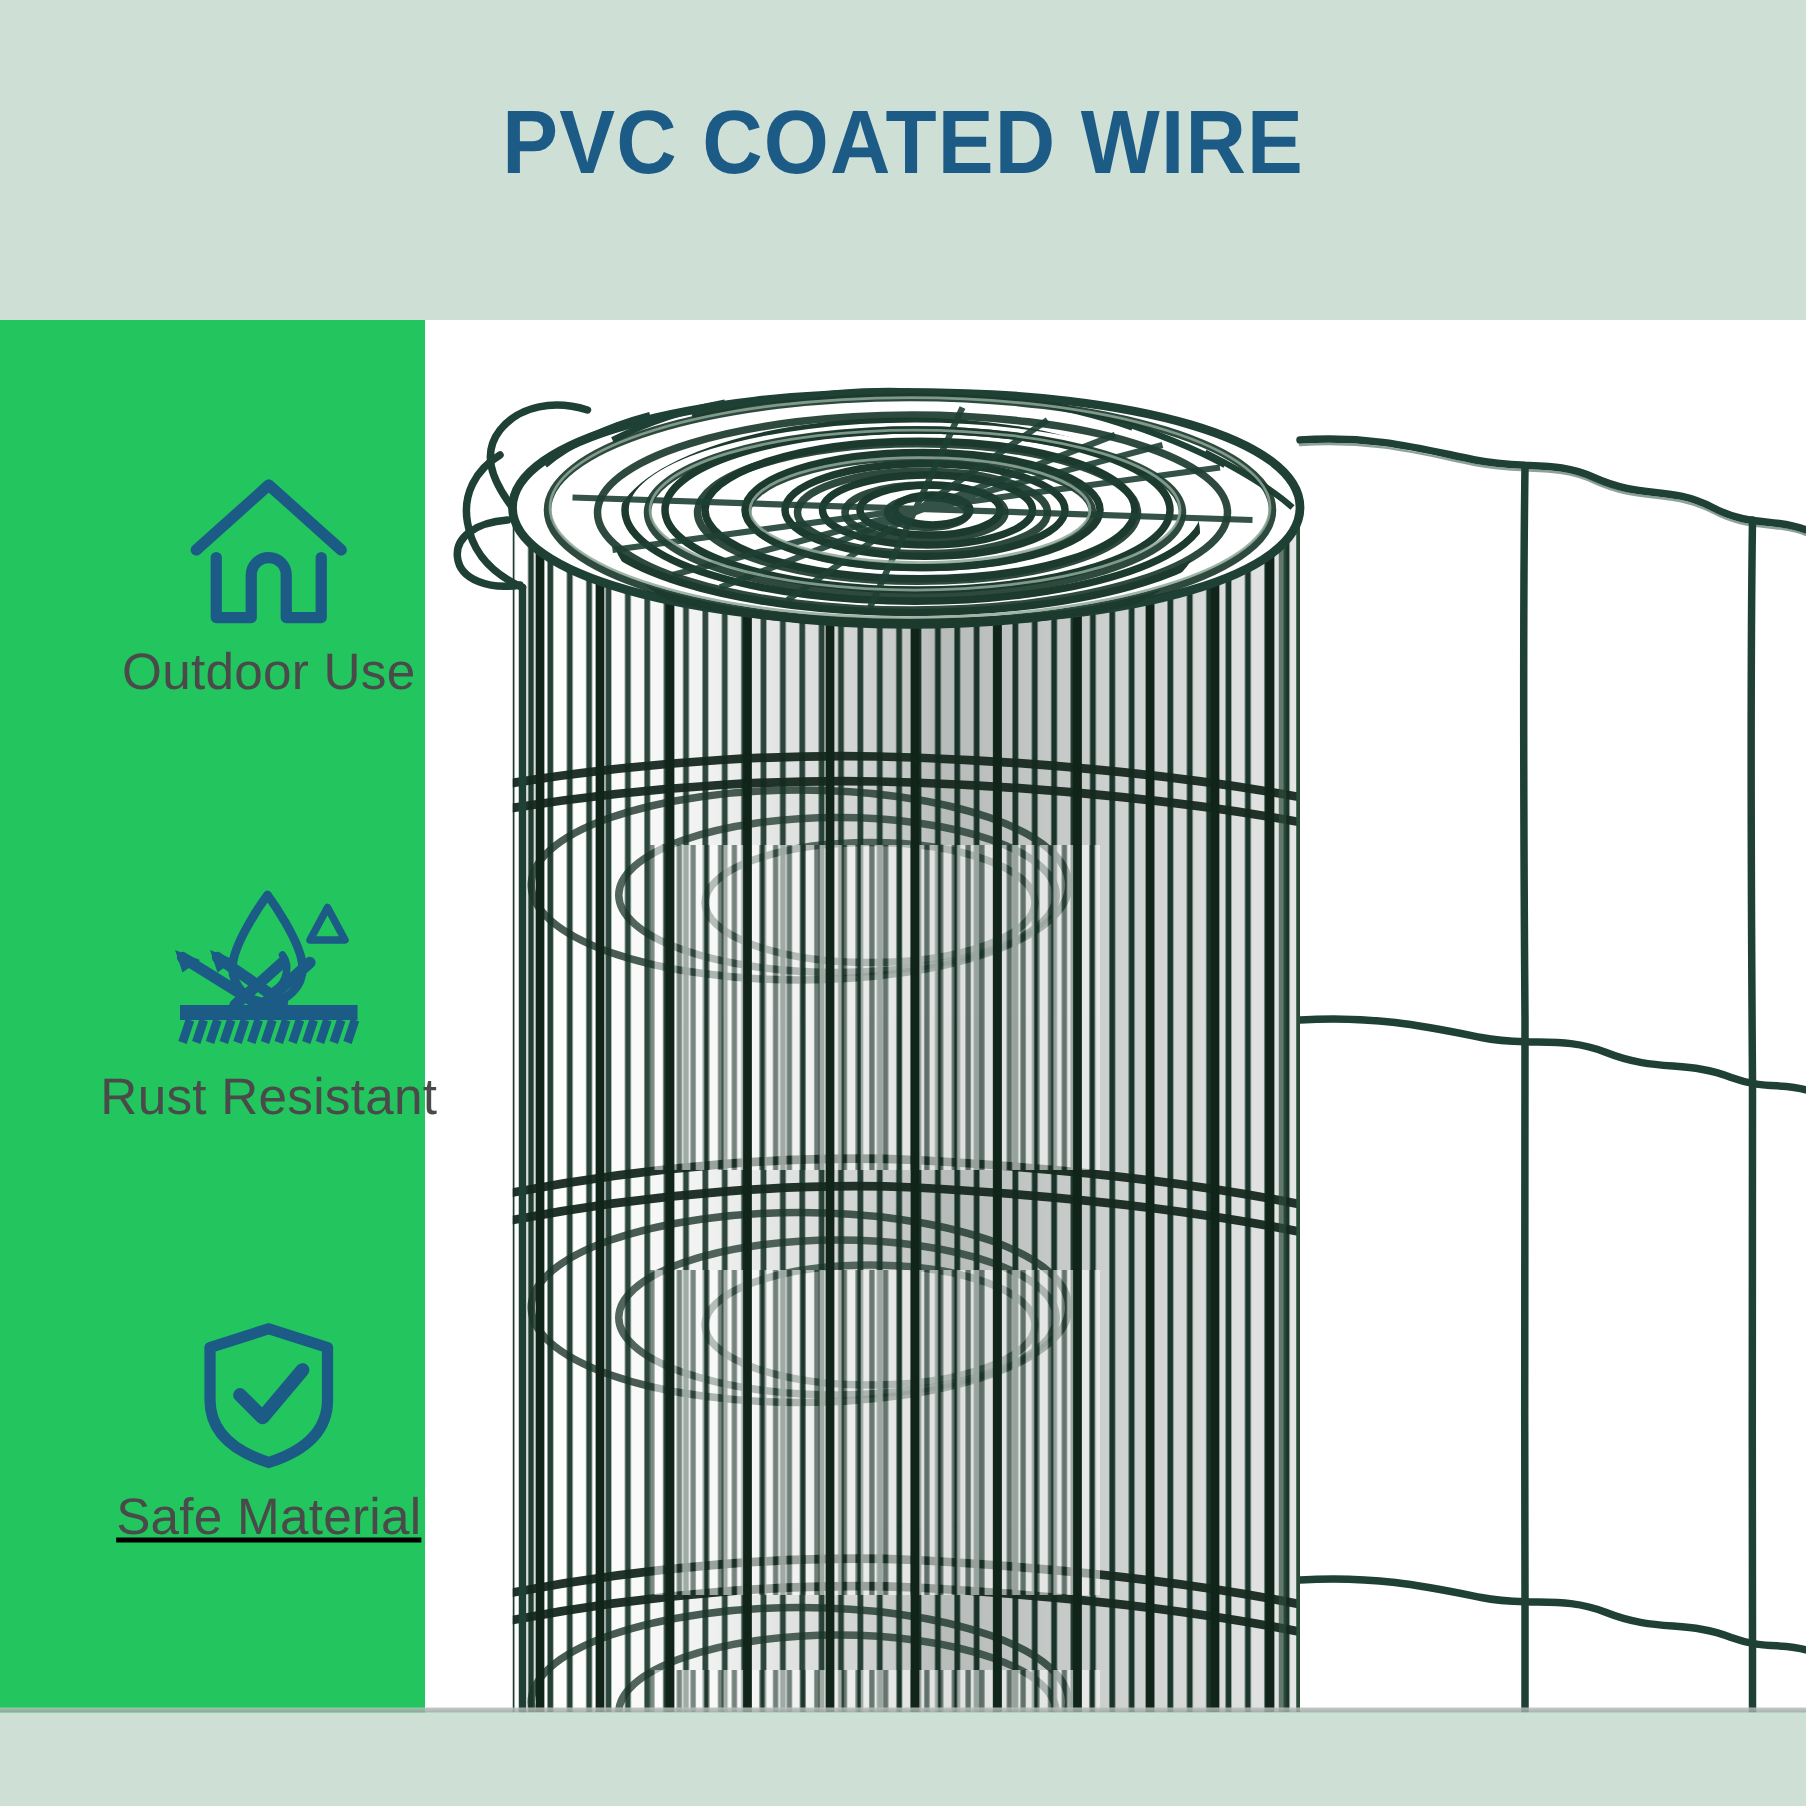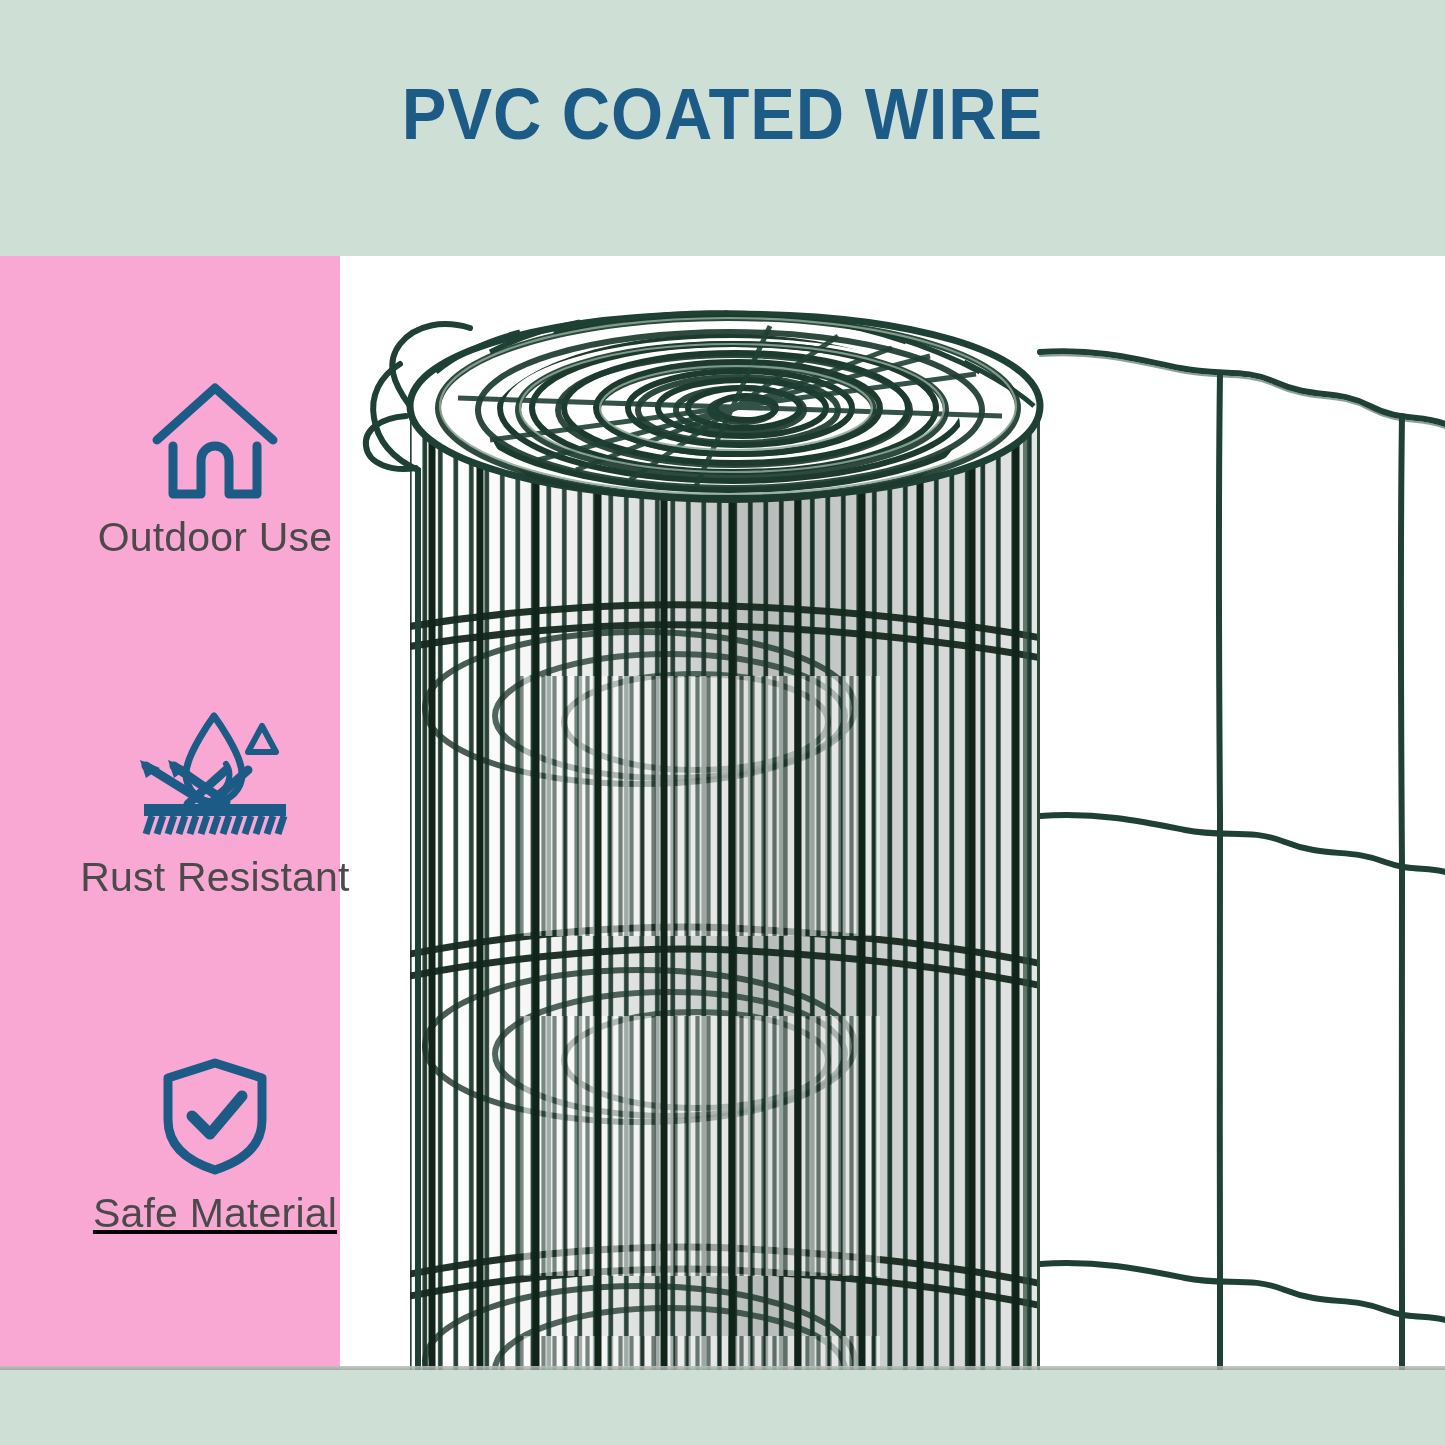--- a/index.html
+++ b/index.html
@@ -4,21 +4,21 @@
 <style>
   html, body {
     margin: 0;
     padding: 0;
     background: #ffffff;
   }
   #page {
     position: relative;
     width: 1445px;
     height: 1445px;
-    background: #f9a8d4;
+    background: #22c55e;
     overflow: hidden;
     font-family: "Liberation Sans", sans-serif;
   }
 
   
   #header-band {
     position: absolute;
     left: 0;
     top: 0;
     width: 1445px;

